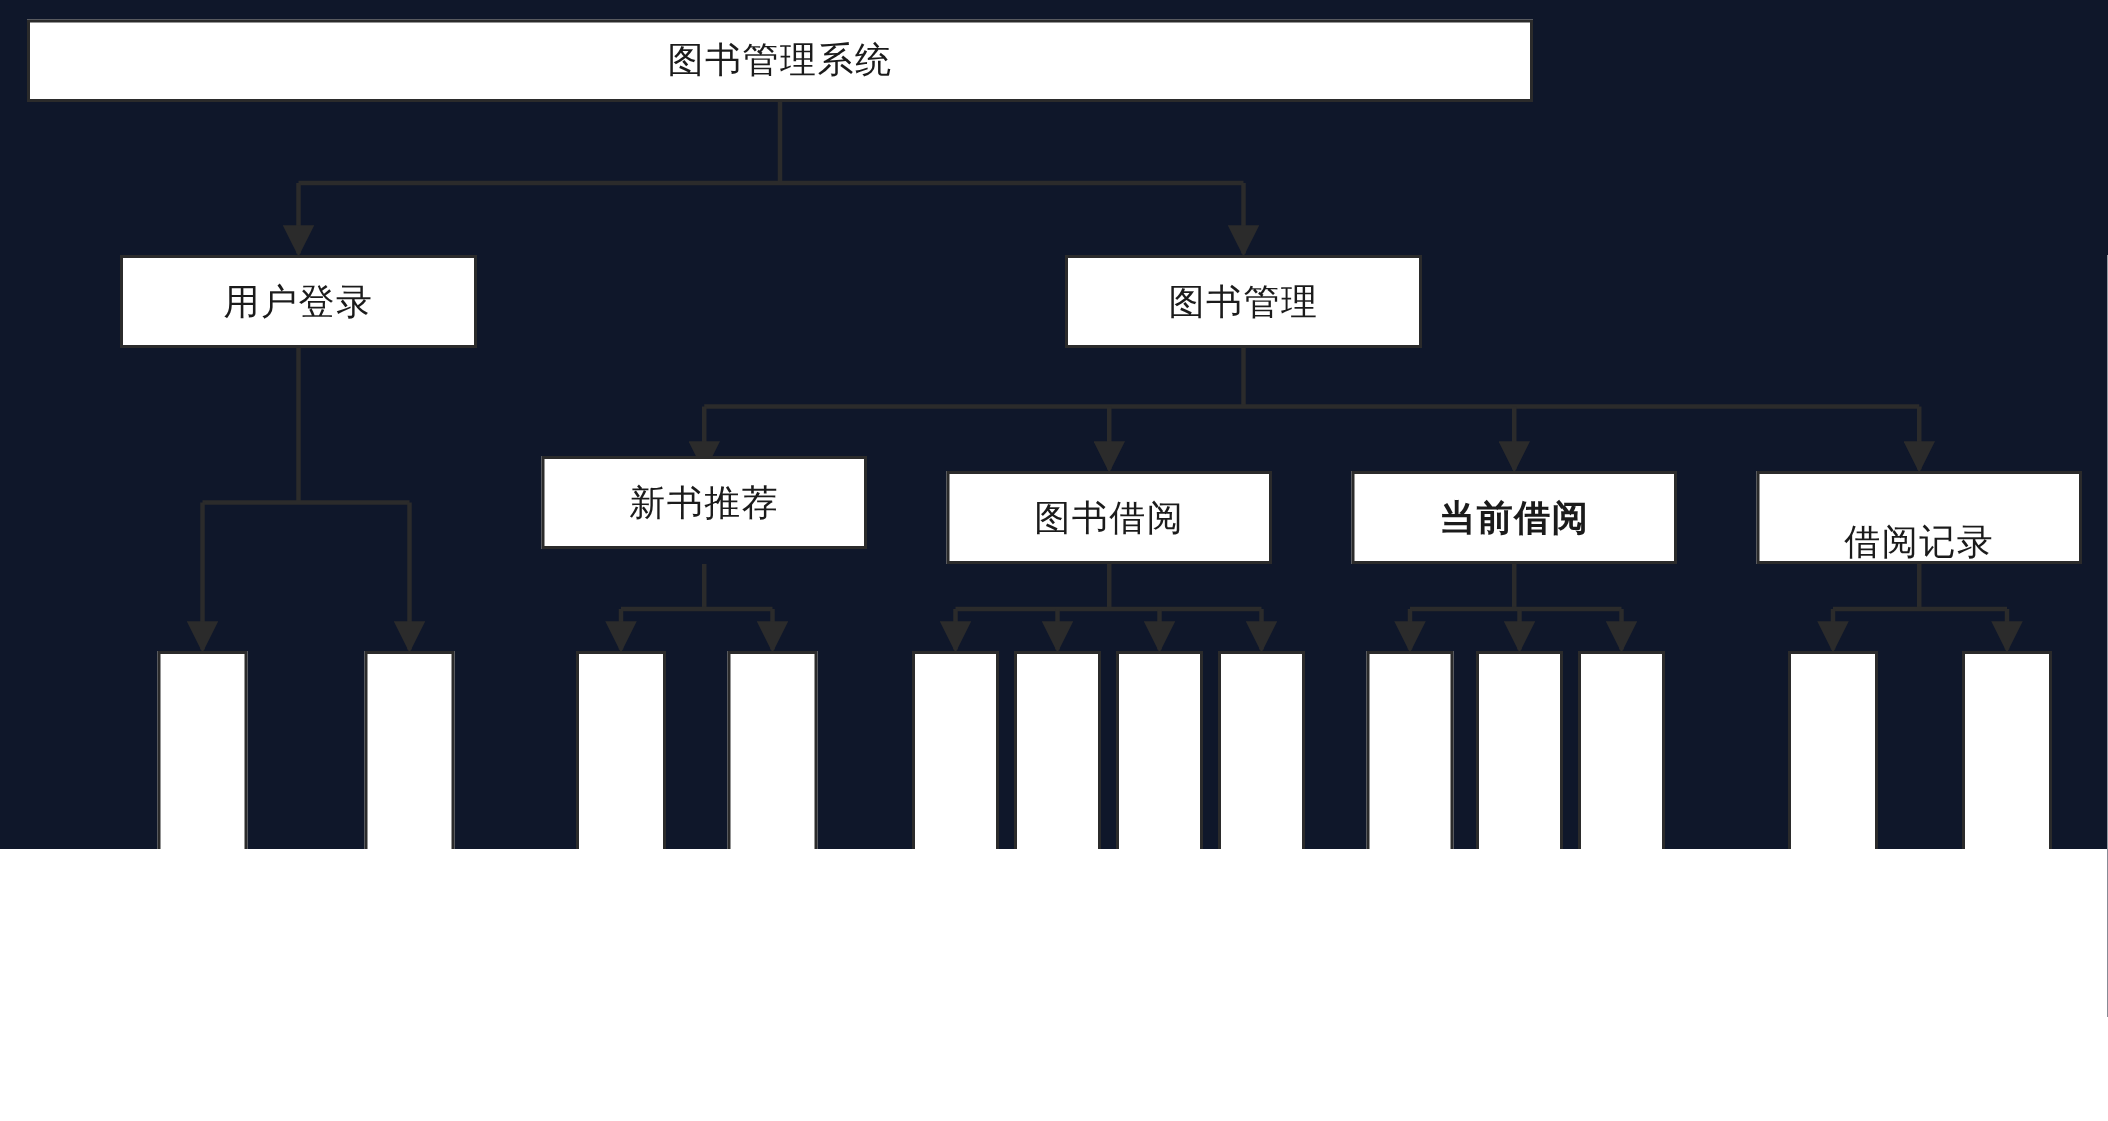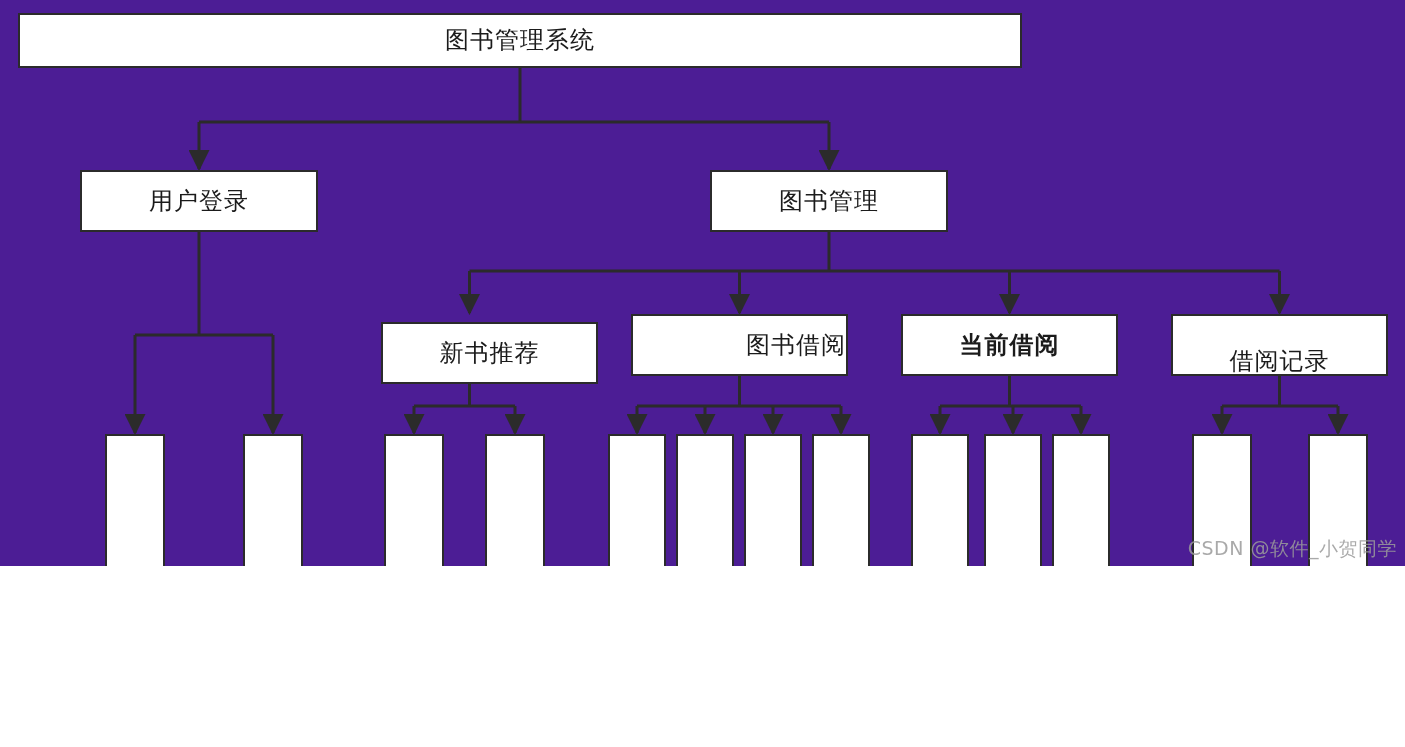--- a/index.html
+++ b/index.html
@@ -7,21 +7,21 @@
     padding: 0;
     background: #ffffff;
   }
   body {
     font-family: "DejaVu Sans", "Liberation Sans", sans-serif;
   }
   #canvas {
     position: relative;
     width: 1405px;
     height: 566px;
-    background: #4c1d95;
+    background: #0f172a;
     overflow: hidden;
   }
   #edges {
     position: absolute;
     left: 0;
     top: 0;
     width: 1405px;
     height: 747px;
   }
   .node {
@@ -117,24 +117,24 @@
   <div id="nodes-layer">
       <div class="node horiz" style="left: 18px; top: 13px; width: 1004px; height: 55px;">
         <span class="node-label">图书管理系统</span>
       </div>
       <div class="node horiz" style="left: 80px; top: 170px; width: 238px; height: 62px;">
         <span class="node-label">用户登录</span>
       </div>
       <div class="node horiz" style="left: 710px; top: 170px; width: 238px; height: 62px; justify-content: center;">
         <span class="node-label">图书管理</span>
       </div>
-      <div class="node horiz" style="left: 361px; top: 322px; width: 217px; height: 62px; margin-left: 20px;">
+      <div class="node horiz" style="left: 361px; top: 304px; width: 217px; height: 62px;">
         <span class="node-label">新书推荐</span>
       </div>
-      <div class="node horiz" style="left: 631px; top: 314px; width: 217px; height: 62px; justify-content: flex-end;">
+      <div class="node horiz" style="left: 631px; top: 314px; width: 217px; height: 62px;">
         <span class="node-label">图书借阅</span>
       </div>
       <div class="node horiz" style="left: 901px; top: 314px; width: 217px; height: 62px; font-weight: bold;">
         <span class="node-label">当前借阅</span>
       </div>
       <div class="node horiz" style="left: 1171px; top: 314px; width: 217px; height: 62px; align-items: flex-end;">
         <span class="node-label">借阅记录</span>
       </div>
       <div class="node vert" style="left: 105px; top: 434px; width: 60px; height: 301px;">
         <span class="node-label">用户登录</span>
@@ -170,14 +170,13 @@
         <span class="node-label">确认归还（管理员）</span>
       </div>
       <div class="node vert" style="left: 1192px; top: 434px; width: 60px; height: 301px;">
         <span class="node-label">新增借阅记录</span>
       </div>
       <div class="node vert" style="left: 1308px; top: 434px; width: 60px; height: 301px;">
         <span class="node-label">查询借阅记录</span>
       </div>
     </div>
 
-  <div id="watermark">CSDN @软件_小贺同学</div>
 </div>
 
 </body></html>

